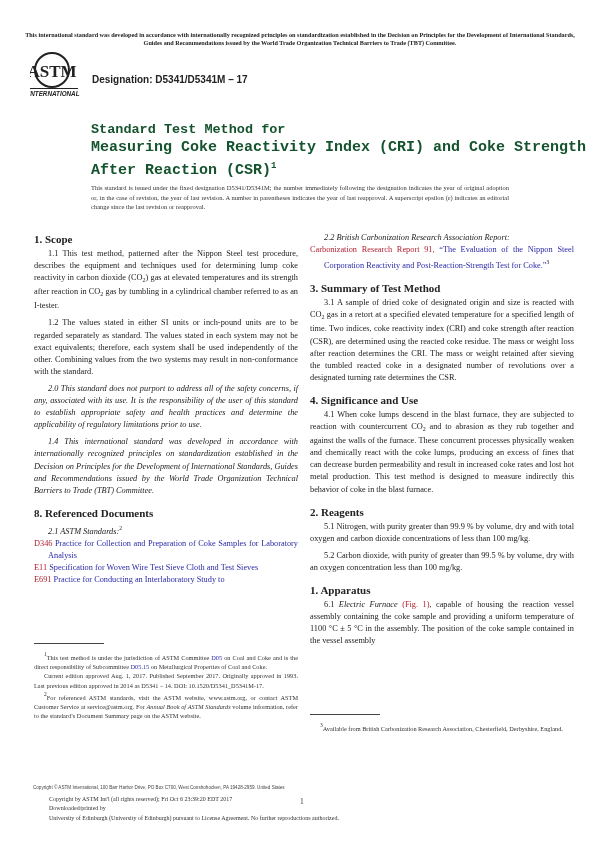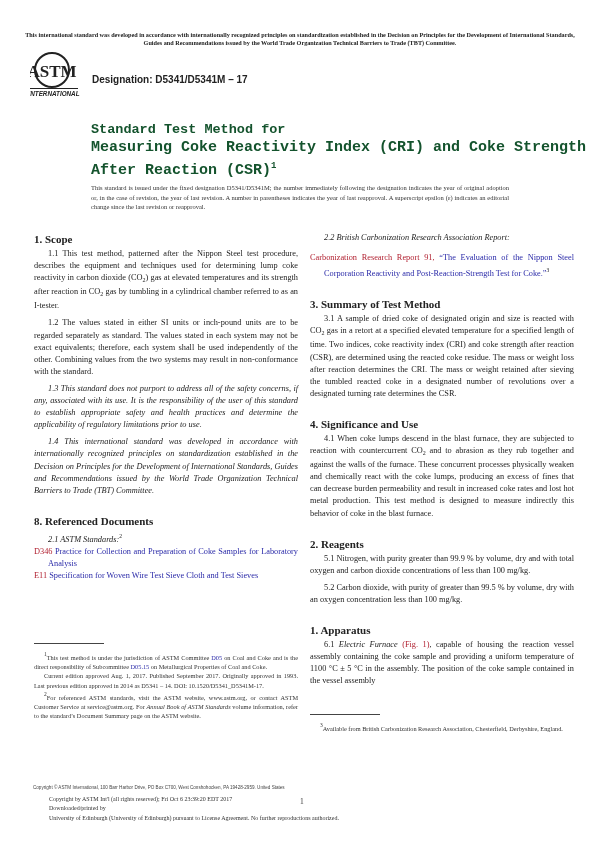--- a/index.html
+++ b/index.html
@@ -16,21 +16,21 @@
   .title .l1 { font-size: 13.5px; line-height: 16px; }
   .title .l2 { font-size: 15px; line-height: 19px; }
   .title sup { font-size: 9px; }
   .issued { left: 91px; top: 183px; width: 418px; font-size: 6.5px; line-height: 9.6px;
             text-align: justify; color: #333; }
   .col { width: 264px; font-size: 8.3px; line-height: 12.1px; text-align: justify; color: #222; }
   .colL { left: 34px; top: 233px; }
   .colR { left: 310px; top: 232px; }
   h2 { font-size: 11px; font-weight: bold; margin: 0 0 3px 0; line-height: 12px; }
   p { margin: 0 0 5px 0; text-indent: 14px; }
-  .sec { margin-top: 18px; }
+  .sec { margin-top: 10px; }
   .it { font-style: italic; }
   .ref { padding-left: 14px; text-indent: -14px; margin: 0; text-align: justify; }
   .refcode { color: #b01e2e; }
   .reftext { color: #2a2aa8; }
   .sub { font-size: 6px; vertical-align: -2px; }
   .sup { font-size: 5.5px; vertical-align: 4px; }
   .fnline { width: 70px; border-top: 1px solid #444; margin: 0 0 6px 0; }
   .footnotes { font-size: 6.3px; line-height: 9.2px; text-align: justify; color: #333; }
   .footnotes p { text-indent: 10px; margin: 0; }
   .fnL { left: 34px; top: 643px; width: 264px; }
@@ -63,38 +63,39 @@
   <div class="l2">Measuring Coke Reactivity Index (CRI) and Coke Strength</div>
   <div class="l2"><span>After Reaction (CSR)</span><sup>1</sup></div>
 </div>
 
 <div class="abs issued">This standard is issued under the fixed designation D5341/D5341M; the number immediately following the designation indicates the year of original adoption or, in the case of revision, the year of last revision. A number in parentheses indicates the year of last reapproval. A superscript epsilon (ε) indicates an editorial change since the last revision or reapproval.</div>
 
 <div class="abs col colL">
   <h2>1. Scope</h2>
   <p><span>1.1 This test method, patterned after the Nippon Steel test procedure, describes the equipment and techniques used for determining lump coke reactivity in carbon dioxide (CO</span><span class="sub">2</span><span>) gas at elevated temperatures and its strength after reaction in CO</span><span class="sub">2</span><span> gas by tumbling in a cylindrical chamber referred to as an I-tester.</span></p>
   <p>1.2 The values stated in either SI units or inch-pound units are to be regarded separately as standard. The values stated in each system may not be exact equivalents; therefore, each system shall be used independently of the other. Combining values from the two systems may result in non-conformance with the standard.</p>
-  <p class="it">1.3 This standard does not purport to address all of the safety concerns, if any, associated with its use. It is the responsibility of the user of this standard to establish appropriate safety and health practices and determine the applicability of regulatory limitations prior to use.</p>
+  <p class="it">2.0 This standard does not purport to address all of the safety concerns, if any, associated with its use. It is the responsibility of the user of this standard to establish appropriate safety and health practices and determine the applicability of regulatory limitations prior to use.</p>
   <p class="it">1.4 This international standard was developed in accordance with internationally recognized principles on standardization established in the Decision on Principles for the Development of International Standards, Guides and Recommendations issued by the World Trade Organization Technical Barriers to Trade (TBT) Committee.</p>
 
   <h2 class="sec">8. Referenced Documents</h2>
   <p style="margin-bottom:0"><span class="it">2.1 ASTM Standards:</span><span class="sup">2</span></p>
   <div class="ref"><span class="refcode">D346</span> <span class="reftext">Practice for Collection and Preparation of Coke Samples for Laboratory Analysis</span></div>
   <div class="ref"><span class="refcode">E11</span> <span class="reftext">Specification for Woven Wire Test Sieve Cloth and Test Sieves</span></div>
+  <div class="ref" style="height:12px;overflow:hidden;"><span class="refcode">E691</span> <span class="reftext">Practice for Conducting an Interlaboratory Study to</span></div>
 </div>
 
 <div class="abs footnotes fnL">
   <div class="fnline"></div>
   <p><span class="sup">1</span><span>This test method is under the jurisdiction of ASTM Committee </span><span class="link">D05</span><span> on Coal and Coke and is the direct responsibility of Subcommittee </span><span class="link">D05.15</span><span> on Metallurgical Properties of Coal and Coke.</span></p>
   <p>Current edition approved Aug. 1, 2017. Published September 2017. Originally approved in 1993. Last previous edition approved in 2014 as D5341 – 14. DOI: 10.1520/D5341_D5341M-17.</p>
   <p><span class="sup">2</span><span>For referenced ASTM standards, visit the ASTM website, www.astm.org, or contact ASTM Customer Service at service@astm.org. For </span><span class="it">Annual Book of ASTM Standards</span><span> volume information, refer to the standard’s Document Summary page on the ASTM website.</span></p>
 </div>
 
 <div class="abs col colR">
-  <p style="margin-bottom:8px;"><span class="it">2.2 British Carbonization Research Association Report:</span></p>
+  <p style="margin-bottom:0;"><span class="it">2.2 British Carbonization Research Association Report:</span></p>
   <div class="ref" style="margin-bottom:5px;"><span class="refcode">Carbonization Research Report 91,</span> <span class="reftext">“The Evaluation of the Nippon Steel Corporation Reactivity and Post-Reaction-Strength Test for Coke.”</span><span class="sup">3</span></div>
 
   <h2 class="sec">3. Summary of Test Method</h2>
   <p><span>3.1 A sample of dried coke of designated origin and size is reacted with CO</span><span class="sub">2</span><span> gas in a retort at a specified elevated temperature for a specified length of time. Two indices, coke reactivity index (CRI) and coke strength after reaction (CSR), are determined using the reacted coke residue. The mass or weight loss after reaction determines the CRI. The mass or weight retained after sieving the tumbled reacted coke in a designated number of revolutions over a designated turning rate determines the CSR.</span></p>
 
   <h2 class="sec">4. Significance and Use</h2>
   <p><span>4.1 When coke lumps descend in the blast furnace, they are subjected to reaction with countercurrent CO</span><span class="sub">2</span><span> and to abrasion as they rub together and against the walls of the furnace. These concurrent processes physically weaken and chemically react with the coke lumps, producing an excess of fines that can decrease burden permeability and result in increased coke rates and lost hot metal production. This test method is designed to measure indirectly this behavior of coke in the blast furnace.</span></p>
 
   <h2 class="sec">2. Reagents</h2>
   <p>5.1 Nitrogen, with purity greater than 99.9 % by volume, dry and with total oxygen and carbon dioxide concentrations of less than 100 mg/kg.</p>

